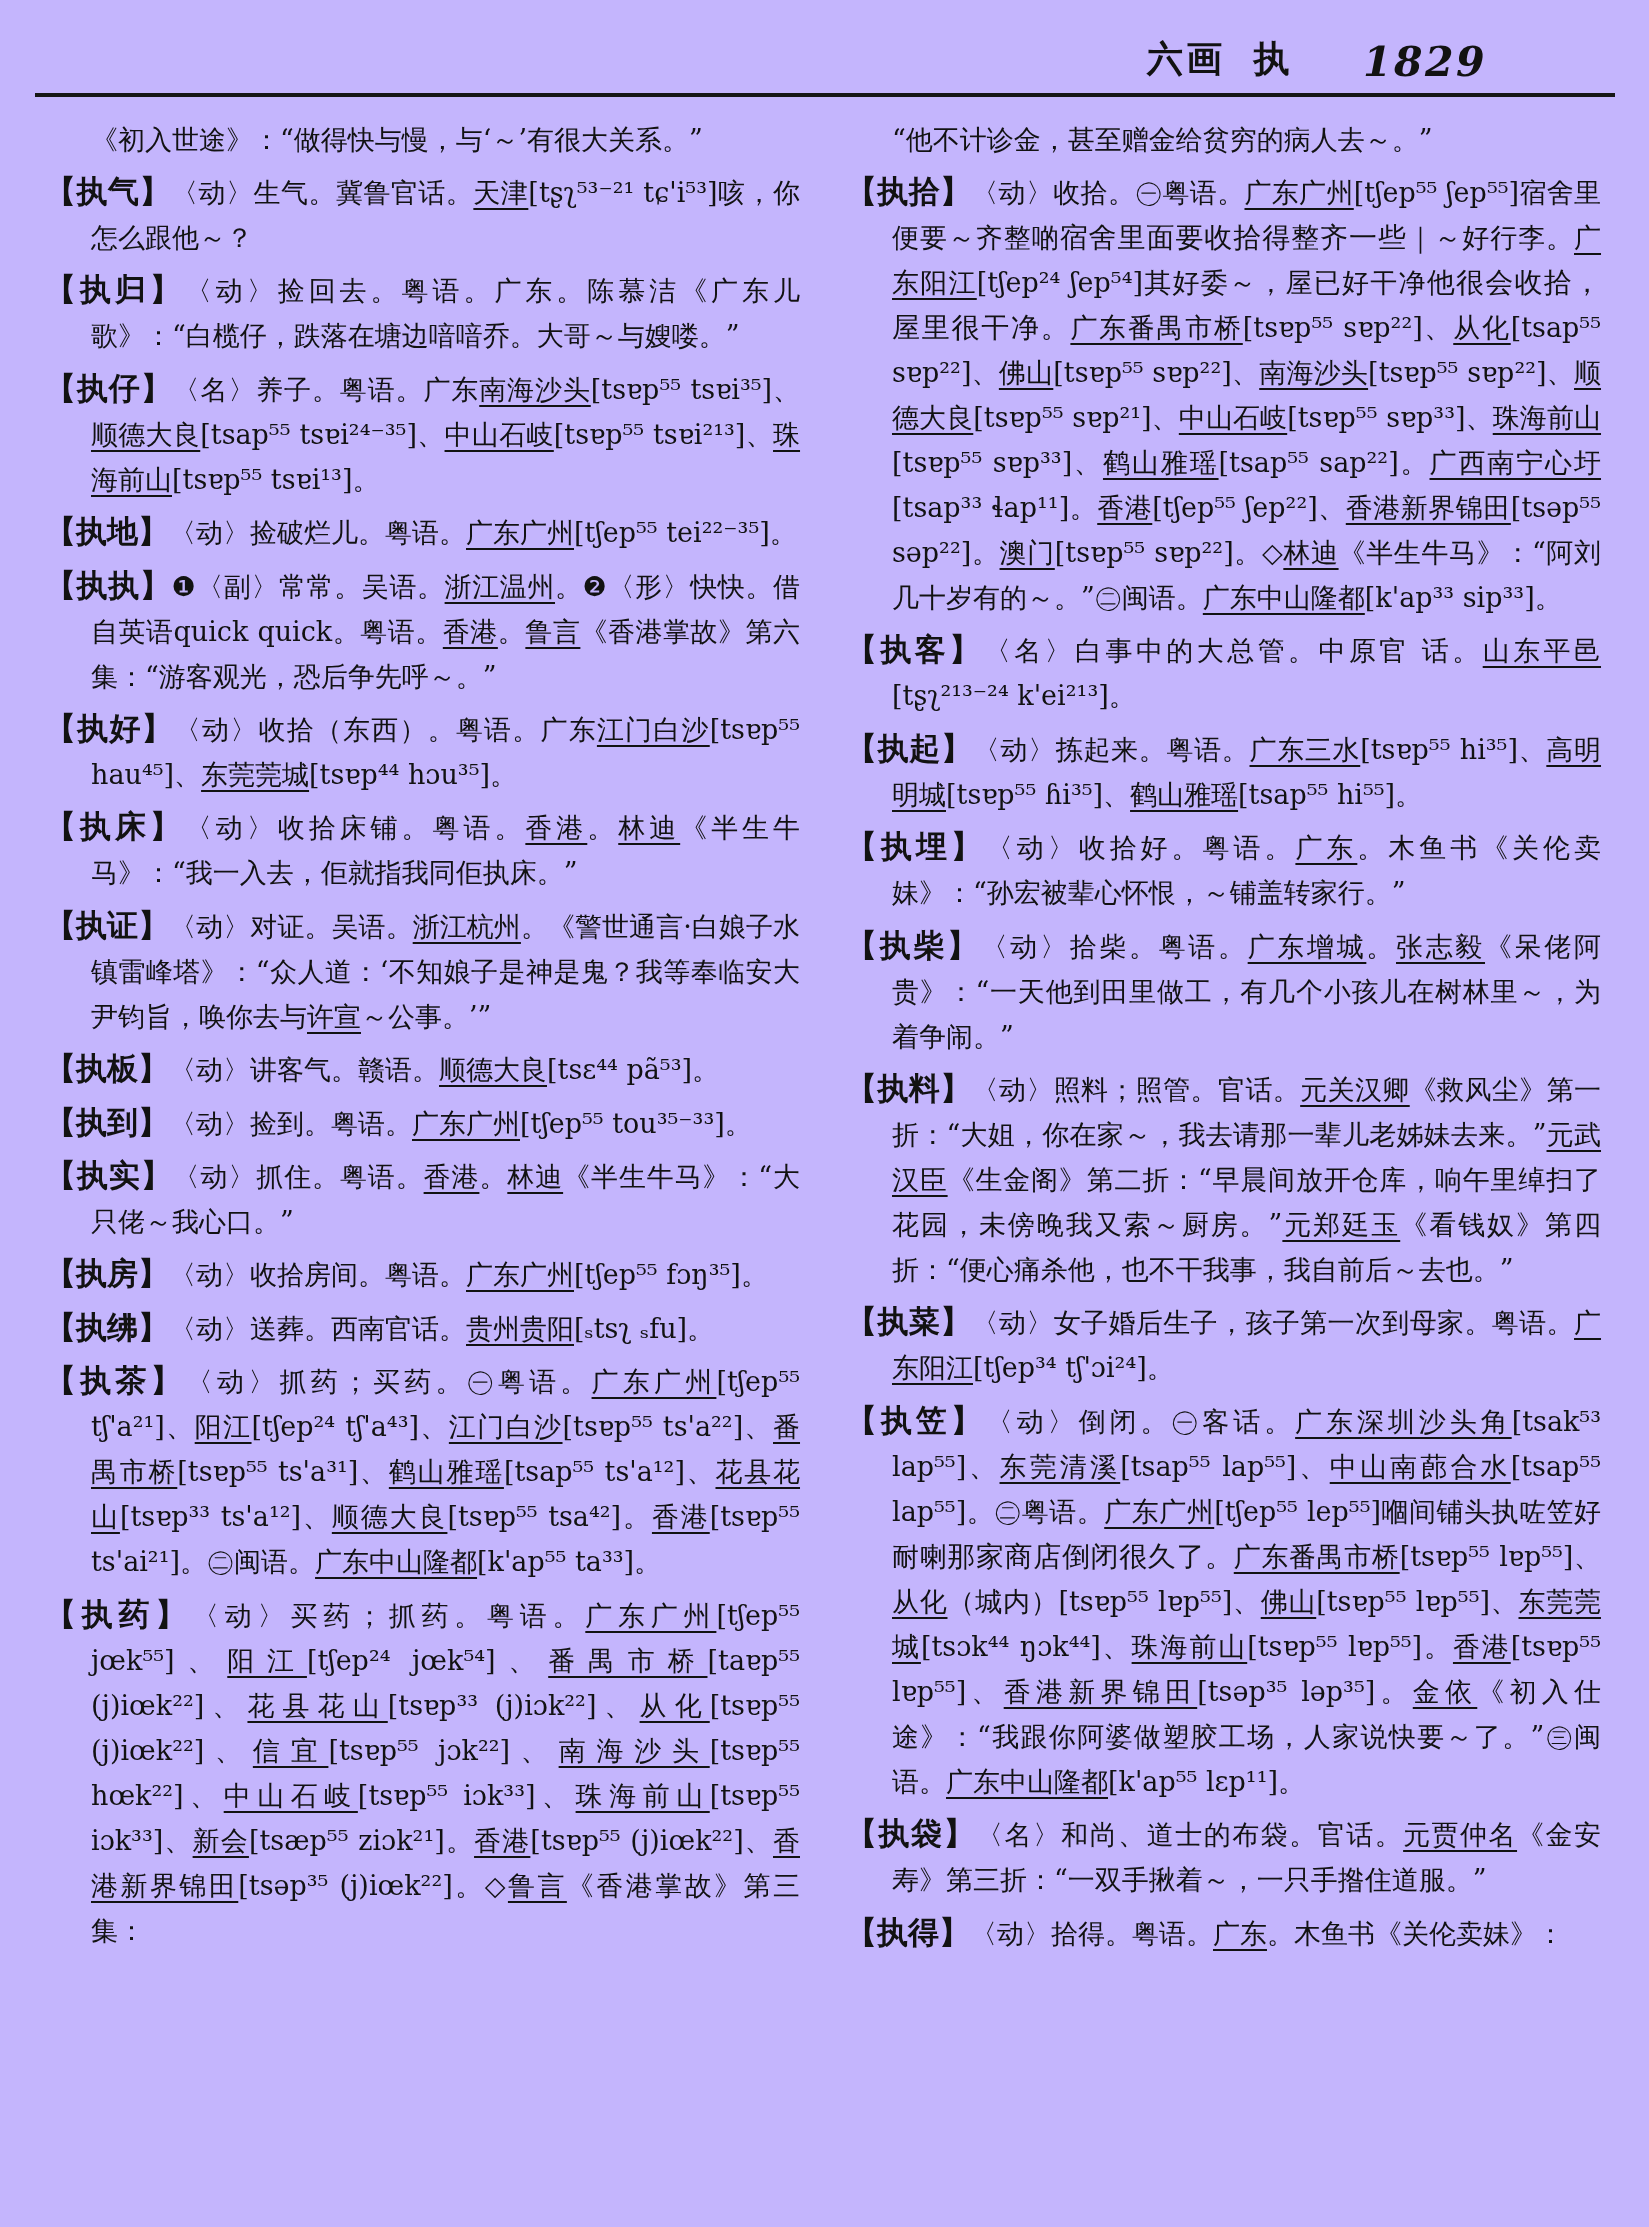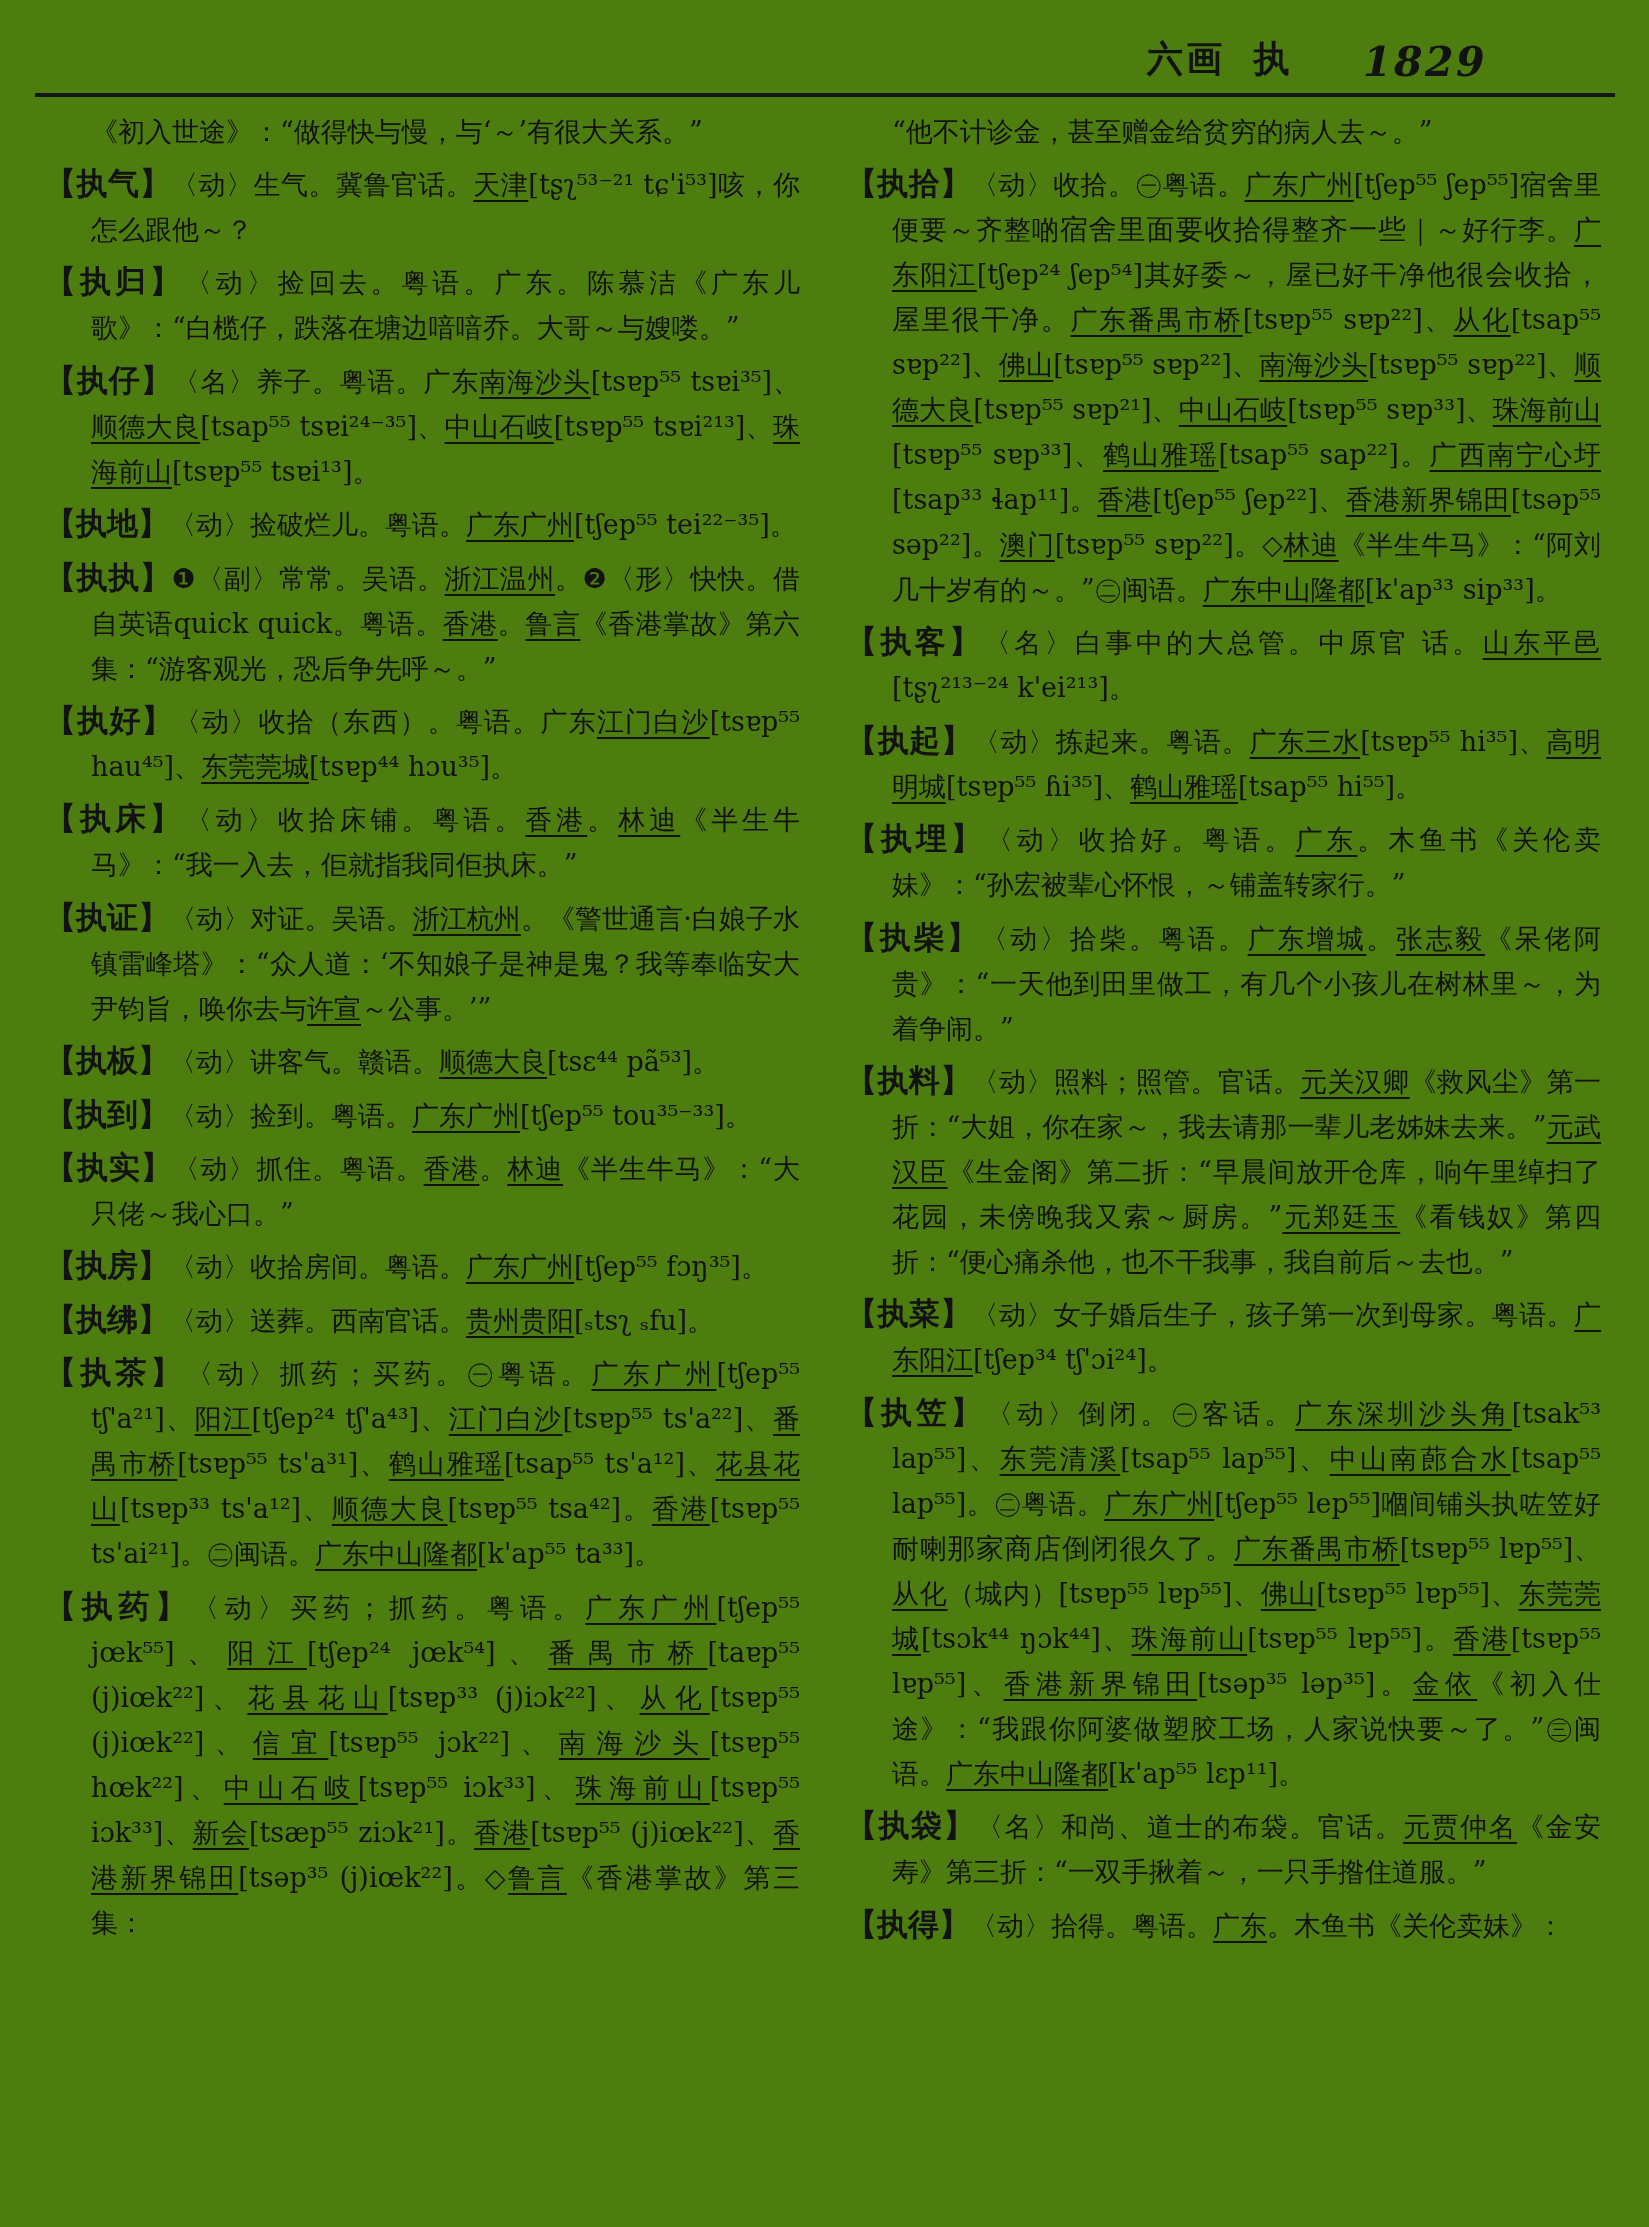--- a/index.html
+++ b/index.html
@@ -1,29 +1,29 @@
 <!DOCTYPE html>
 <html style="font-size:13.2px"><head>
 <meta charset="utf-8">
 <style>
   html,body{margin:0;padding:0;background:#e8e8e4;}
   .page{
     position:relative;
     width:1650px;height:2227px;
-    background:#4d7c0f;
+    background:#c4b5fd;
     color:#121212;
     font-family:"DejaVu Serif","Liberation Serif",serif;
     overflow:hidden;
   }
   .header{position:relative;height:86px;font-weight:bold;}
   .hdr-title{position:absolute;left:1147px;top:35px;font-size:36px;letter-spacing:3.3px;}
   .hdr-title .gap{display:inline-block;width:28px;}
   .hdr-page{position:absolute;left:1363px;top:38px;font-size:41px;font-style:italic;letter-spacing:2.5px;}
   .rule{height:4.1px;background:#161616;margin:6.6px 35px 0 35px;}
-  .columns{display:flex;gap:46px;padding:12px 30px 0 45px;}
+  .columns{display:flex;gap:46px;padding:20px 30px 0 45px;}
   .col{width:755px;font-size:27px;line-height:45px;text-align:justify;}
   p.cont{margin:0;padding-left:46px;}
   p.entry{margin:7.4px 0 0 0;padding-left:46px;text-indent:-46px;}
   .hw{font-weight:bold;font-size:31px;}
   u{text-decoration:underline;text-decoration-thickness:2.1px;text-underline-offset:5.8px;}
   .sm{font-size:28px;line-height:1;}
 </style>
 </head>
 <body>
 

